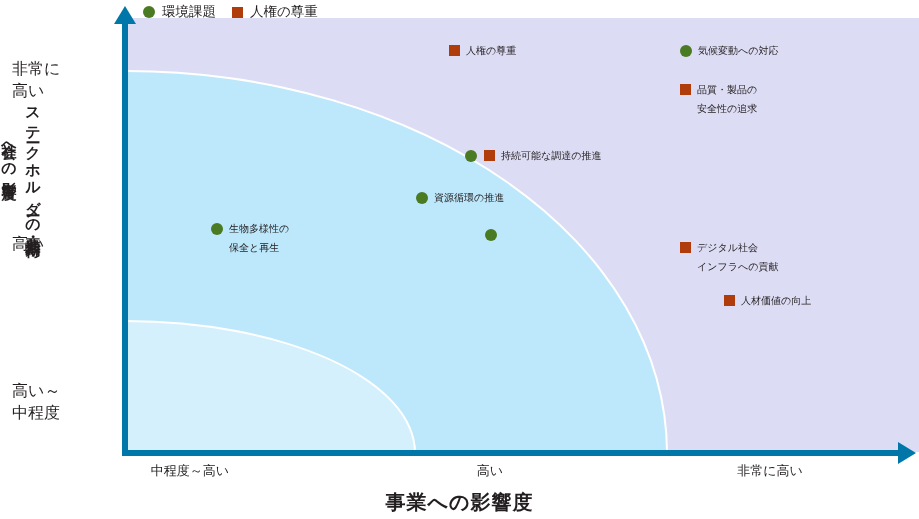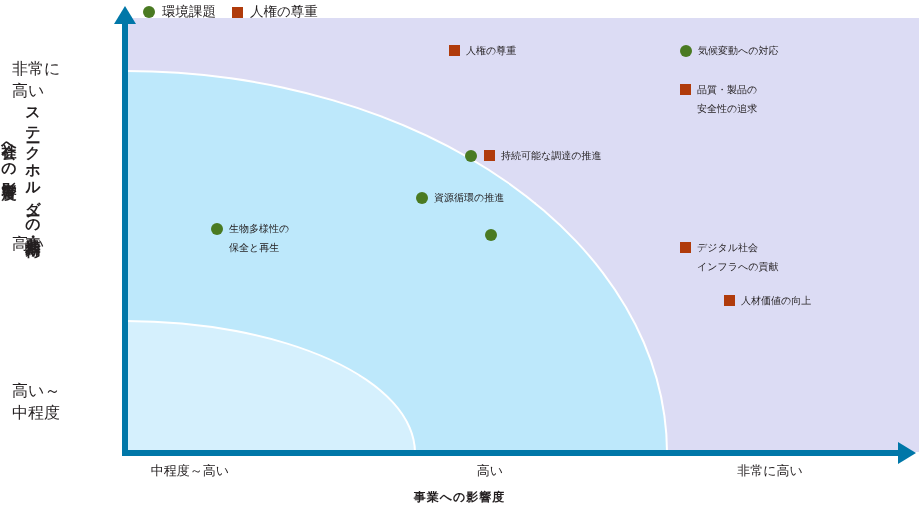--- a/index.html
+++ b/index.html
@@ -111,21 +111,21 @@
   }
   .y-title.line1 { left: 26px; top: 98px; }
   .y-title.line2 { left: 2px; top: 132px; }
 
   .x-title {
     position: absolute;
     left: 0; right: 0;
     top: 489px;
     text-align: center;
     font-weight: bold;
-    font-size: 12px;
+    font-size: 20px;
     letter-spacing: 1px;
   }
 
   
   .ytick {
     position: absolute;
     right: 0;
     width: 110px;
     text-align: left;
     padding-right: 4px;

